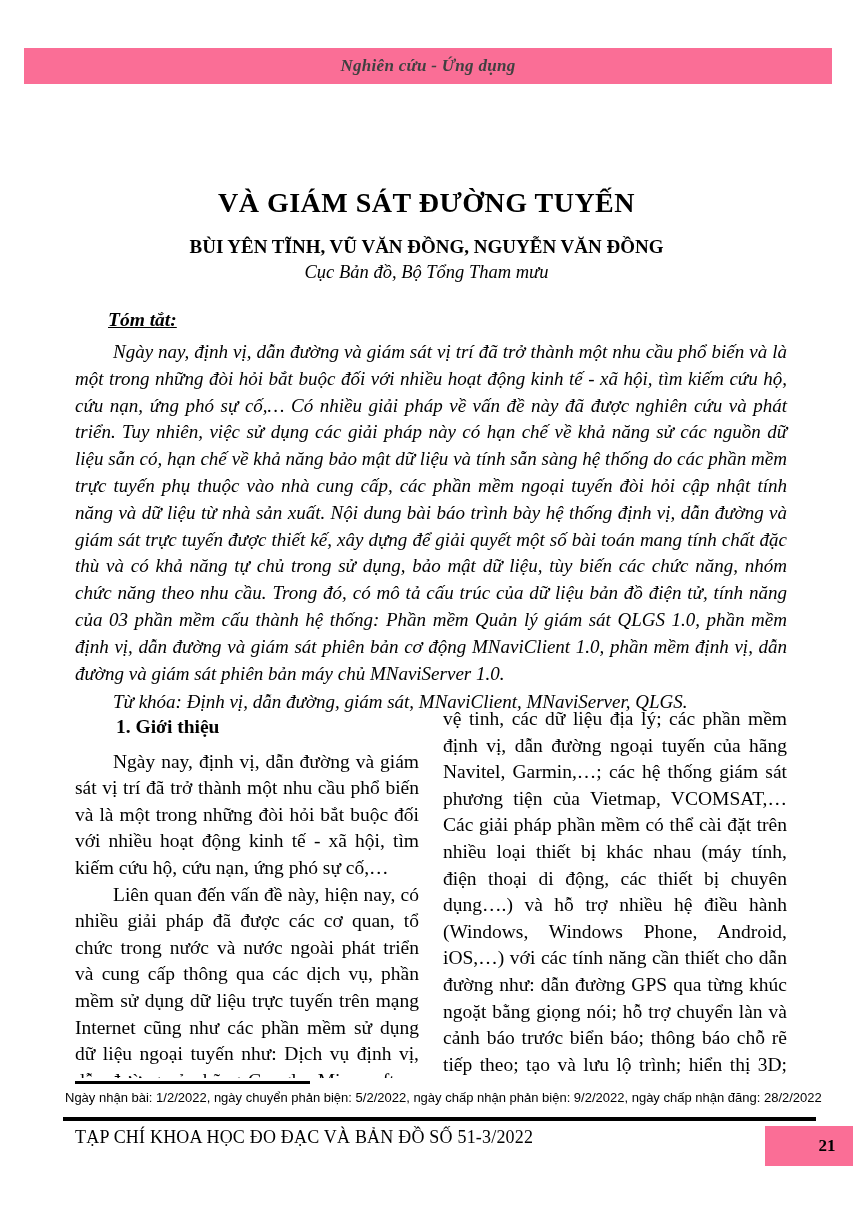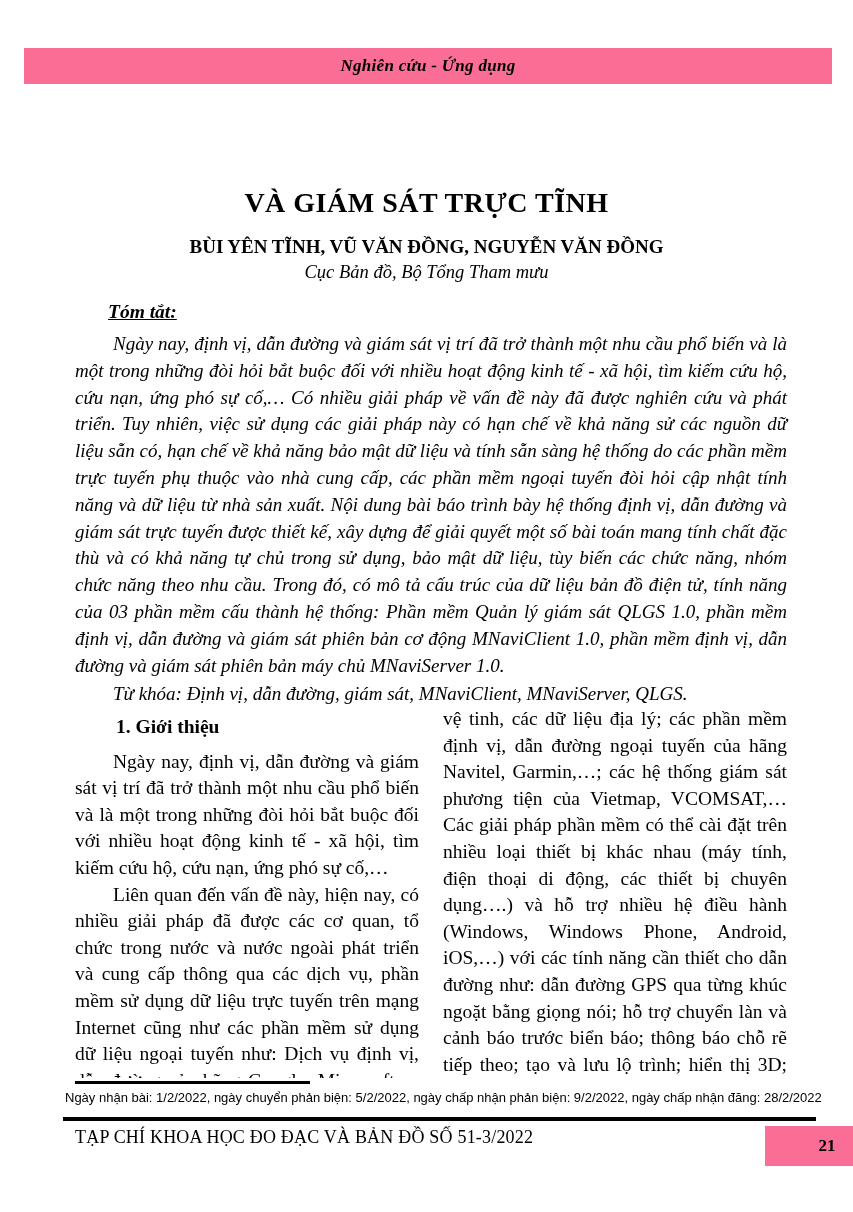--- a/index.html
+++ b/index.html
@@ -11,41 +11,41 @@
     color:#000;
     overflow:hidden;
   }
   
   .header-bar{
     position:absolute;left:24px;top:48px;width:808px;height:36px;
     background:#FA6E96;
     display:flex;align-items:center;justify-content:center;
   }
   .header-bar .cat{
-    color:#000000;
+    color:#404040;
     font-style:italic;font-weight:bold;font-size:17px;
     letter-spacing:.3px;
   }
   
   .doc-title{
     position:absolute;left:0;top:118px;width:100%;
     text-align:center;font-weight:bold;font-size:28px;line-height:44px;
     letter-spacing:.5px;
   }
   .authors{
     position:absolute;left:0;top:236px;width:100%;
     text-align:center;font-weight:bold;font-size:19px;
   }
   .affiliation{
     position:absolute;left:0;top:262px;width:100%;
     text-align:center;font-style:italic;font-size:18.5px;
   }
   
   .abstract-wrap{
-    position:absolute;left:75px;top:301px;width:712px;
+    position:absolute;left:75px;top:309px;width:712px;
   }
   .abstract-label{
     font-weight:bold;font-style:italic;font-size:19.5px;
     text-decoration:underline;
     margin:0 0 8px 33px;
   }
   .abstract-body{
     font-style:italic;font-size:19px;line-height:26.8px;
     text-align:justify;text-indent:38px;margin:0;
   }
@@ -94,21 +94,21 @@
 <body>
 
 <div class="page">
 
   <div class="header-bar">
     <span class="cat">Nghiên cứu - Ứng dụng</span>
   </div>
 
   <h1 class="doc-title">
     <br>
-    <span>VÀ GIÁM SÁT TRỰC TĨNH</span>
+    <span>VÀ GIÁM SÁT ĐƯỜNG TUYẾN</span>
   </h1>
 
   <div class="authors">BÙI YÊN TĨNH, VŨ VĂN ĐỒNG, NGUYỄN VĂN ĐỒNG</div>
   <div class="affiliation">Cục Bản đồ, Bộ Tổng Tham mưu</div>
 
   <div class="abstract-wrap">
     <p class="abstract-label">Tóm tắt:</p>
     <p class="abstract-body">Ngày nay, định vị, dẫn đường và giám sát vị trí đã trở thành một nhu cầu phổ biến và là một trong những đòi hỏi bắt buộc đối với nhiều hoạt động kinh tế - xã hội, tìm kiếm cứu hộ, cứu nạn, ứng phó sự cố,… Có nhiều giải pháp về vấn đề này đã được nghiên cứu và phát triển. Tuy nhiên, việc sử dụng các giải pháp này có hạn chế về khả năng sử các nguồn dữ liệu sẵn có, hạn chế về khả năng bảo mật dữ liệu và tính sẵn sàng hệ thống do các phần mềm trực tuyến phụ thuộc vào nhà cung cấp, các phần mềm ngoại tuyến đòi hỏi cập nhật tính năng và dữ liệu từ nhà sản xuất. Nội dung bài báo trình bày hệ thống định vị, dẫn đường và giám sát trực tuyến được thiết kế, xây dựng để giải quyết một số bài toán mang tính chất đặc thù và có khả năng tự chủ trong sử dụng, bảo mật dữ liệu, tùy biến các chức năng, nhóm chức năng theo nhu cầu. Trong đó, có mô tả cấu trúc của dữ liệu bản đồ điện tử, tính năng của 03 phần mềm cấu thành hệ thống: Phần mềm Quản lý giám sát QLGS 1.0, phần mềm định vị, dẫn đường và giám sát phiên bản cơ động MNaviClient 1.0, phần mềm định vị, dẫn đường và giám sát phiên bản máy chủ MNaviServer 1.0.</p>
     <p class="keywords">Từ khóa: Định vị, dẫn đường, giám sát, MNaviClient, MNaviServer, QLGS.</p>
   </div>

